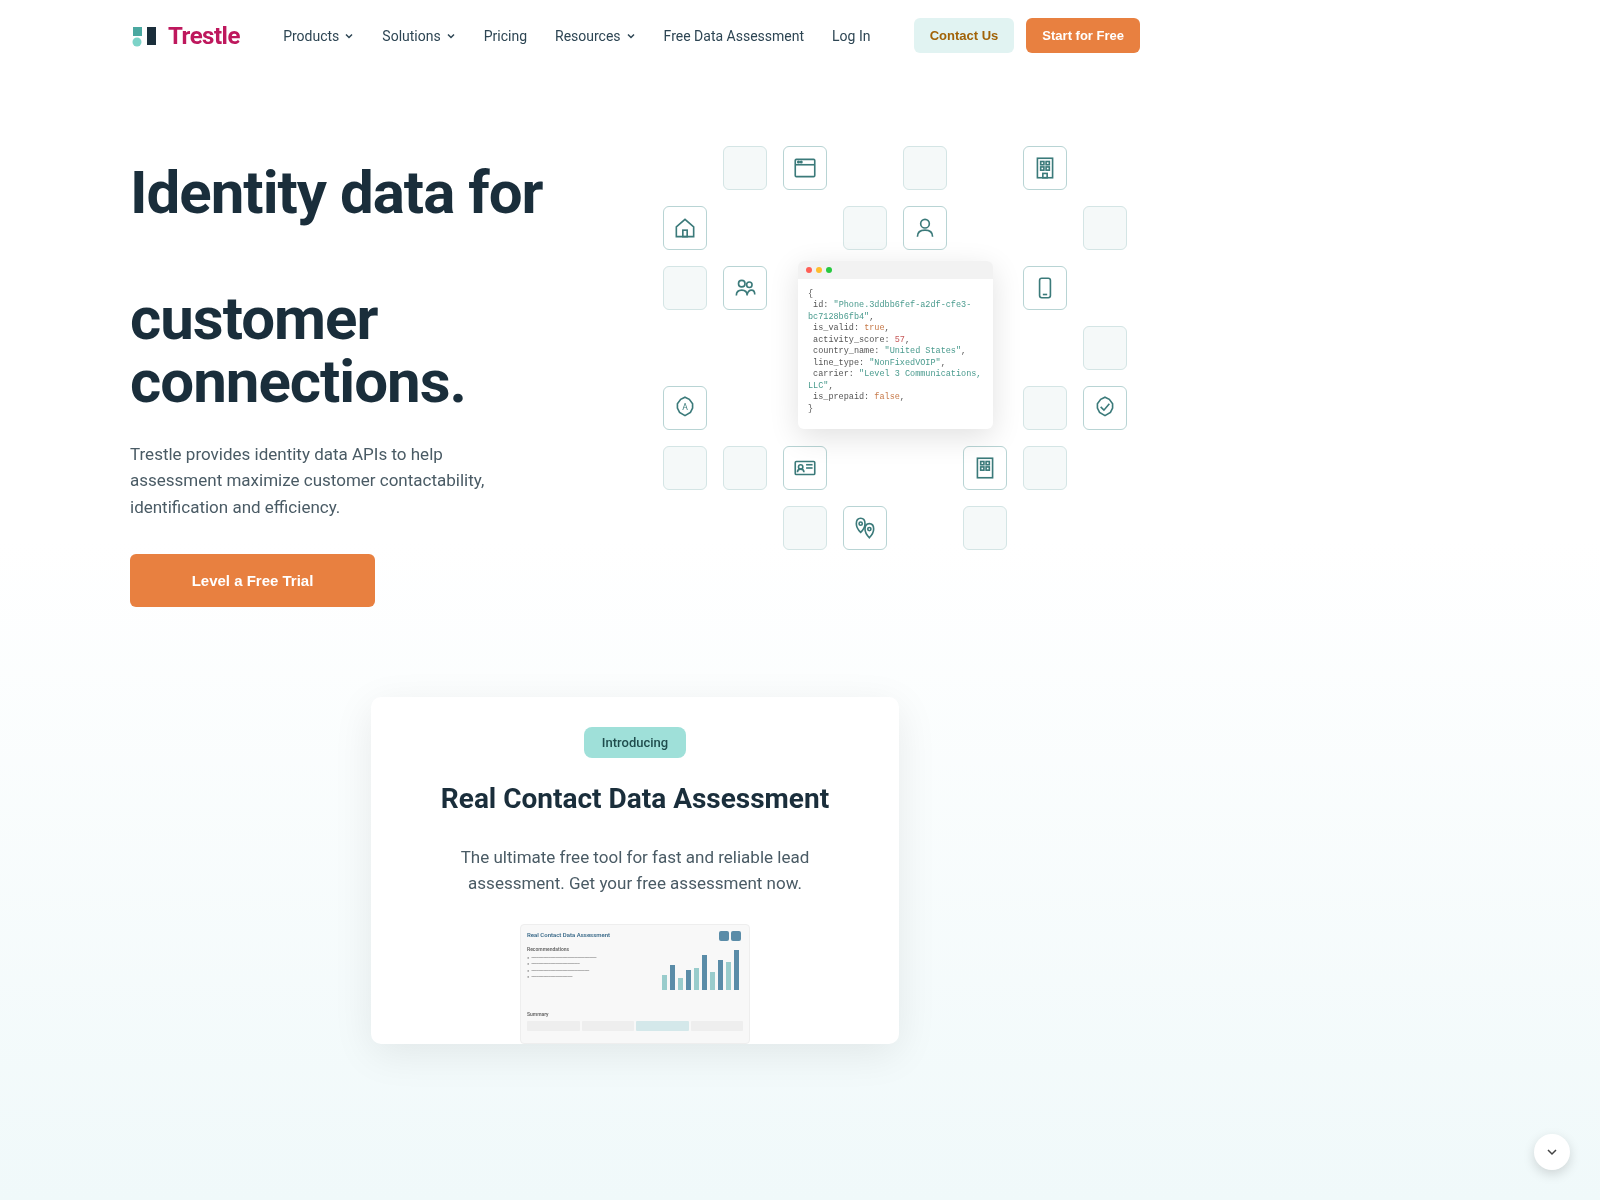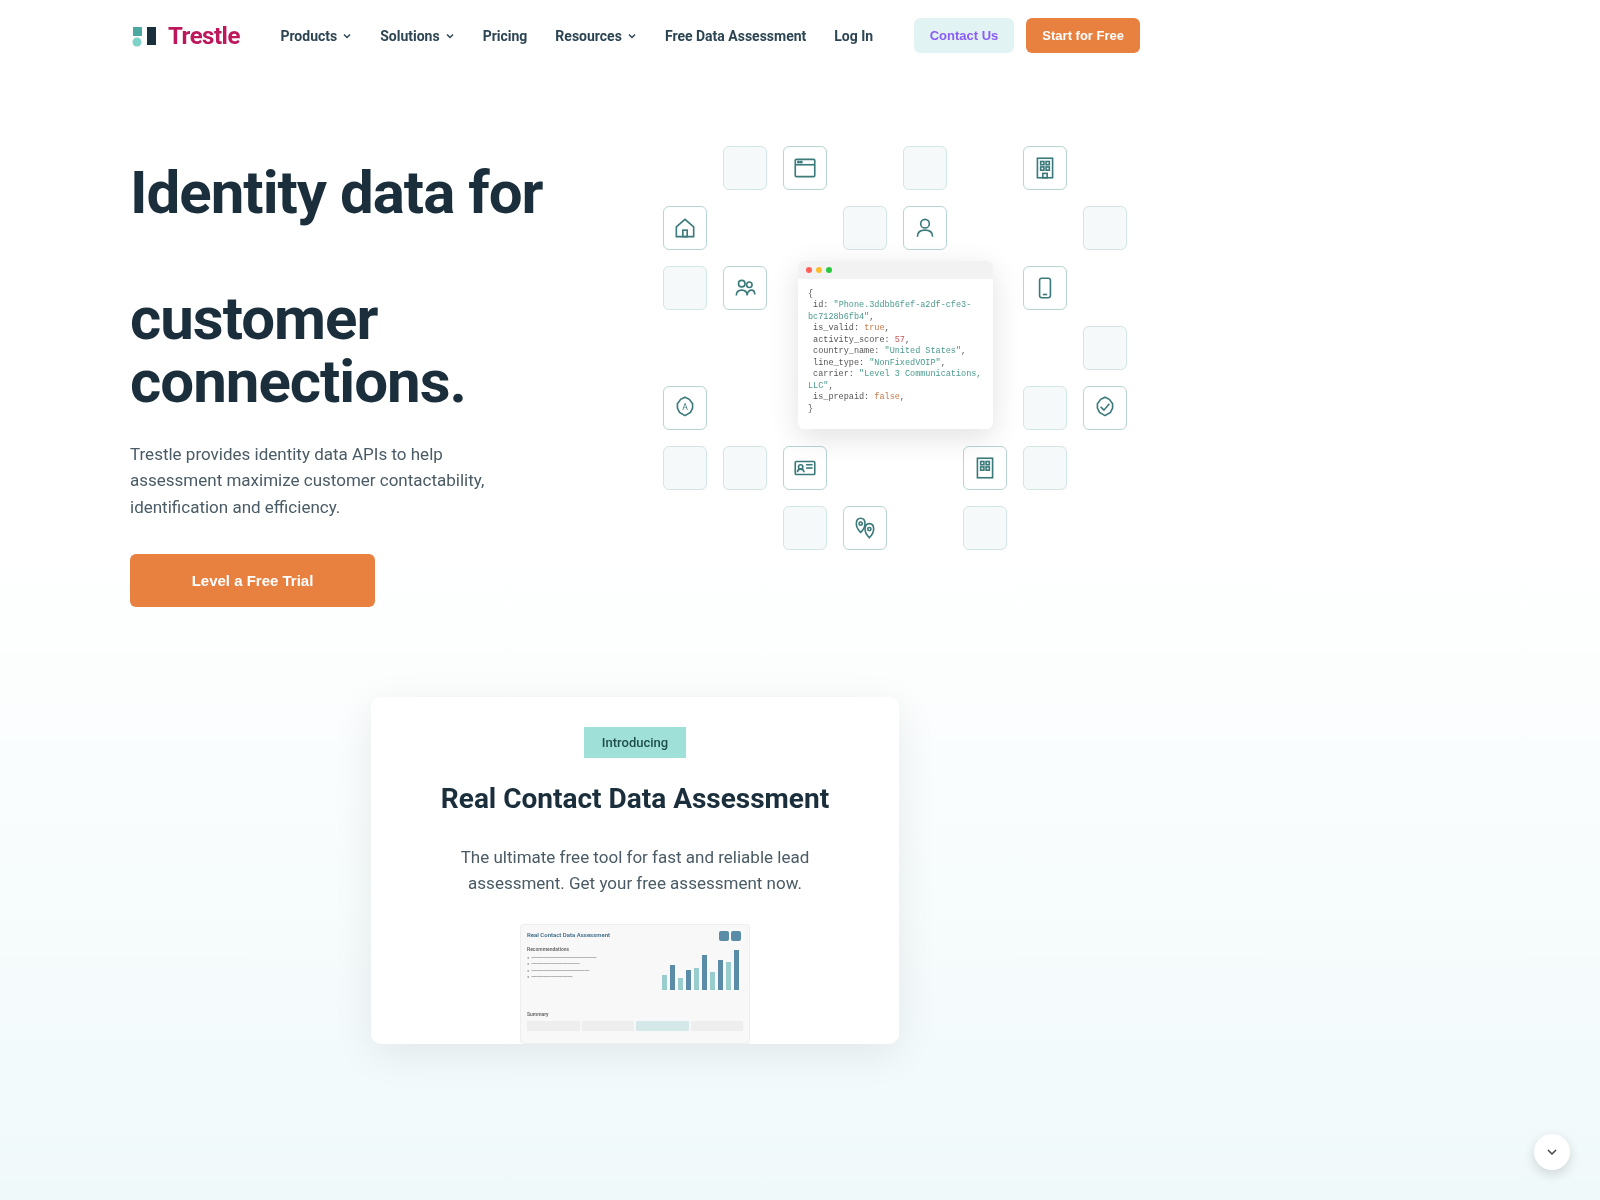--- a/index.html
+++ b/index.html
@@ -32,40 +32,40 @@
   color: #be185d;
   letter-spacing: -0.5px;
 }
 .nav-links {
   display: flex;
   align-items: center;
   gap: 28px;
 }
 .nav-link {
   font-size: 14px;
-  font-weight: 700;
+  font-weight: 400;
   color: #2d4553;
   display: flex;
   align-items: center;
   gap: 5px;
   cursor: pointer;
   justify-content: space-between;
 }
 .chevron {
   width: 10px;
   height: 10px;
 }
 .nav-actions {
   display: flex;
   align-items: center;
   gap: 12px;
 }
 .btn-secondary {
   background: #e1f3f2;
-  color: #8b5cf6;
+  color: #a16207;
   font-size: 13px;
   font-weight: 600;
   padding: 10px 16px;
   border-radius: 6px;
   border: none;
   cursor: pointer;
 }
 .btn-primary {
   background: #e88040;
   color: #fff;
@@ -177,21 +177,21 @@
   padding: 30px 40px 0;
   text-align: center;
 }
 .badge {
   display: inline-block;
   background: #9fe0d9;
   color: #1f4d4d;
   font-size: 13px;
   font-weight: 500;
   padding: 8px 18px;
-  border-radius: 0;
+  border-radius: 8px;
   margin-bottom: 24px;
 }
 .card-title {
   font-size: 28px;
   font-weight: 700;
   color: #1a2e3b;
   margin-bottom: 30px;
 }
 .card-sub {
   font-size: 17px;

